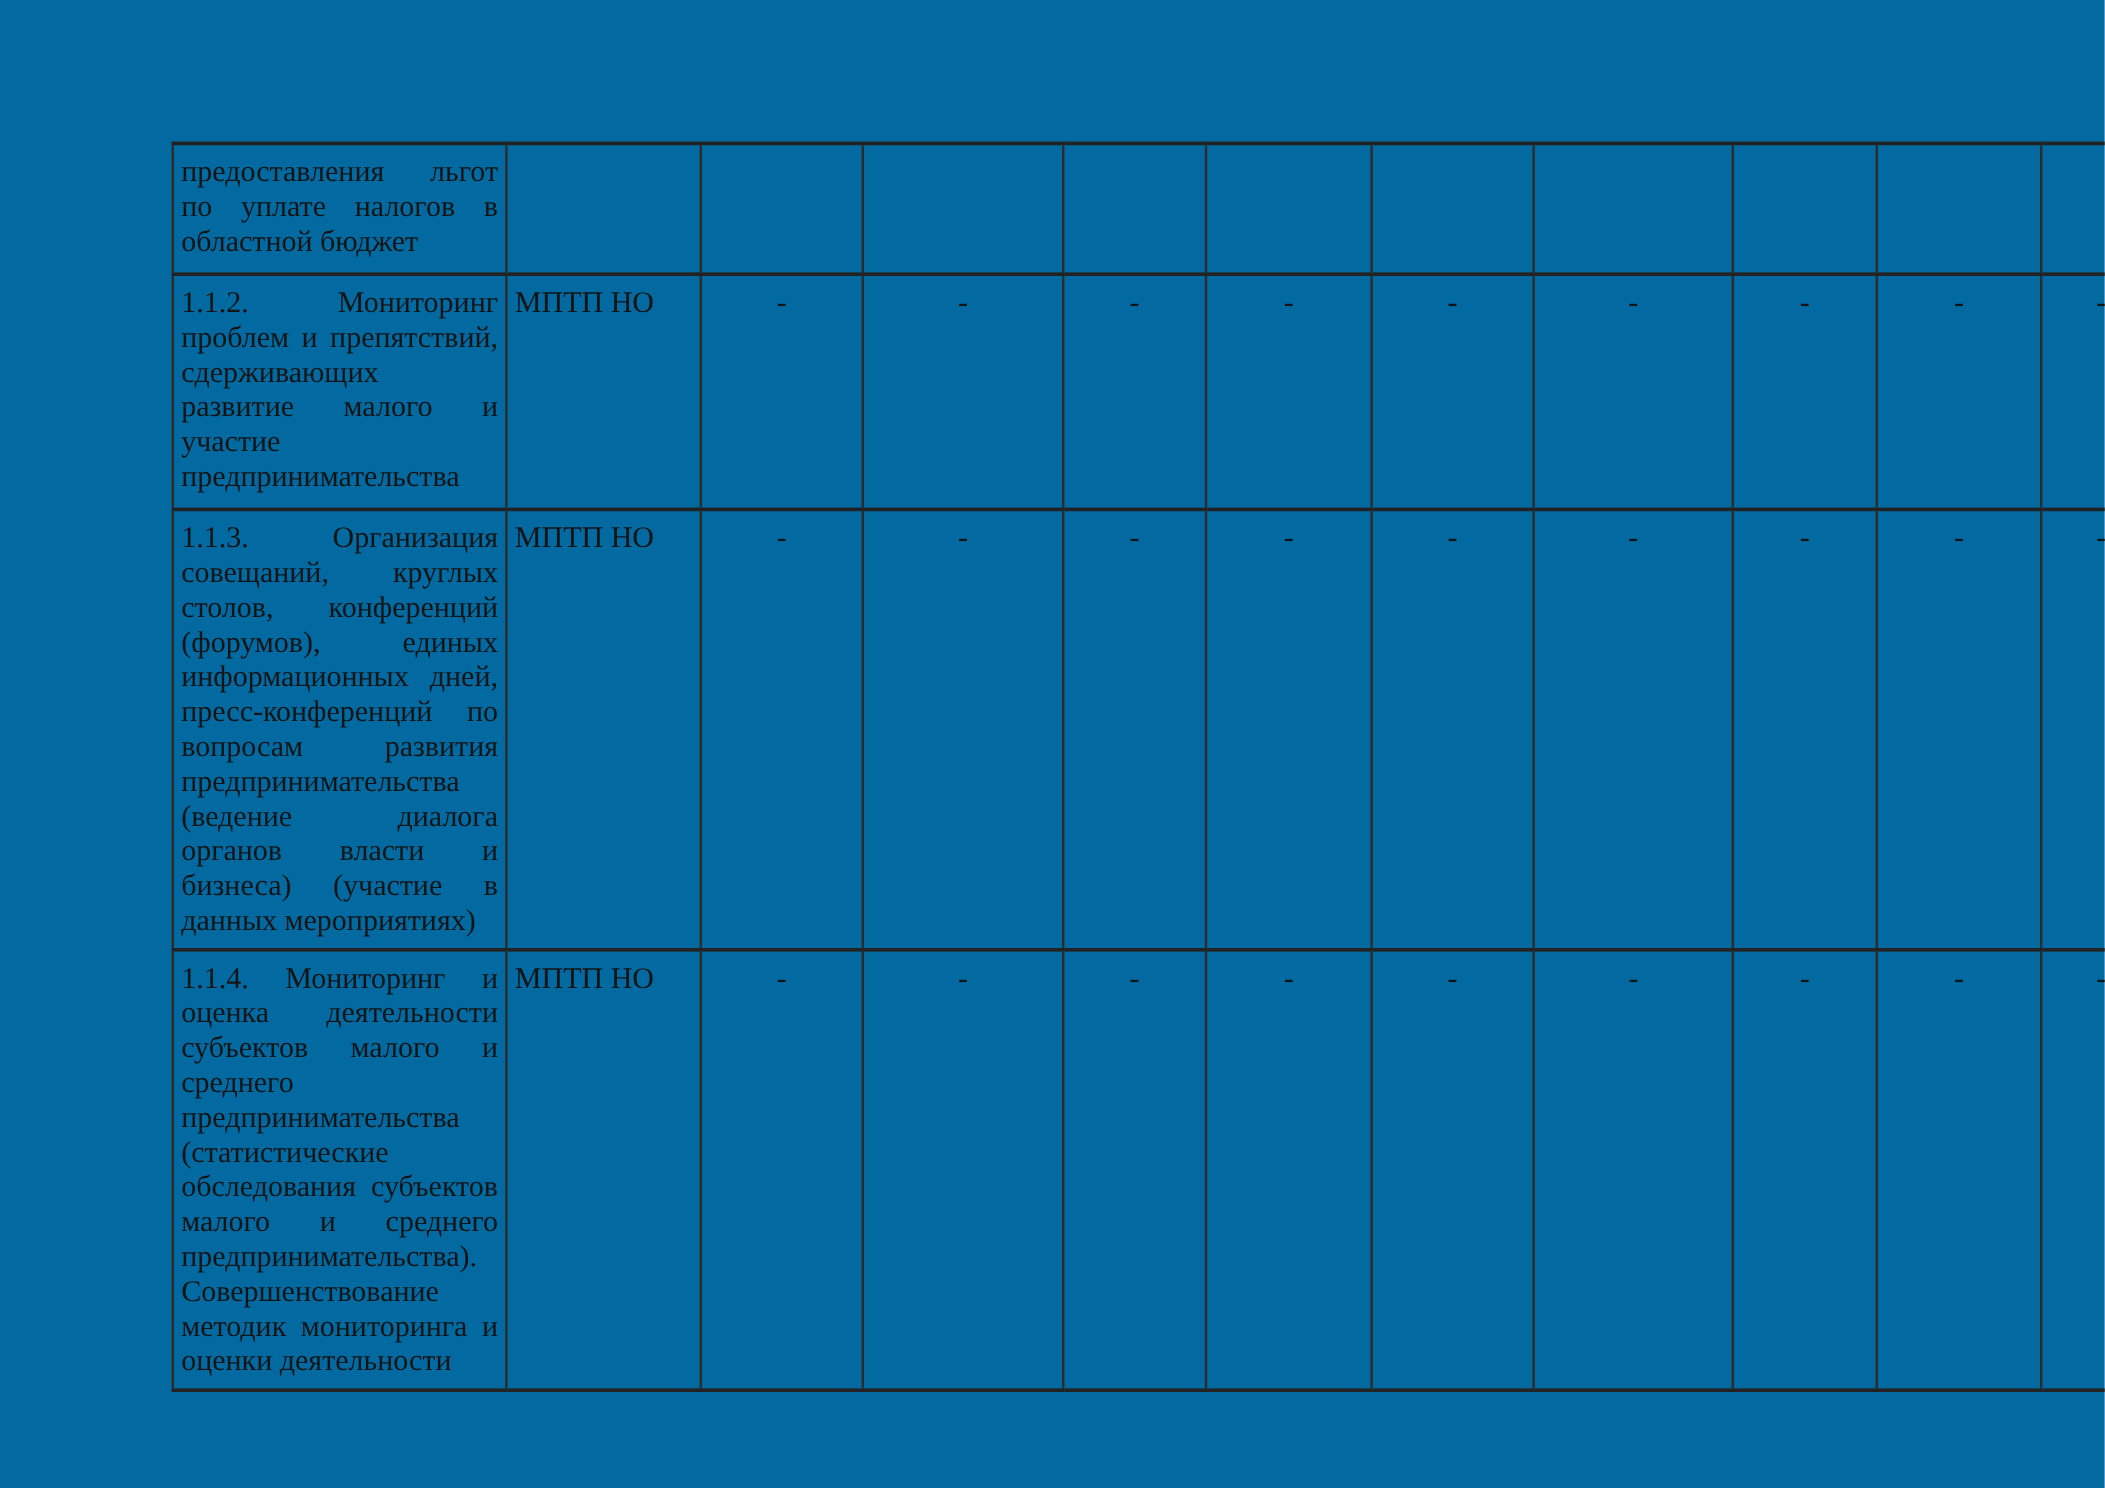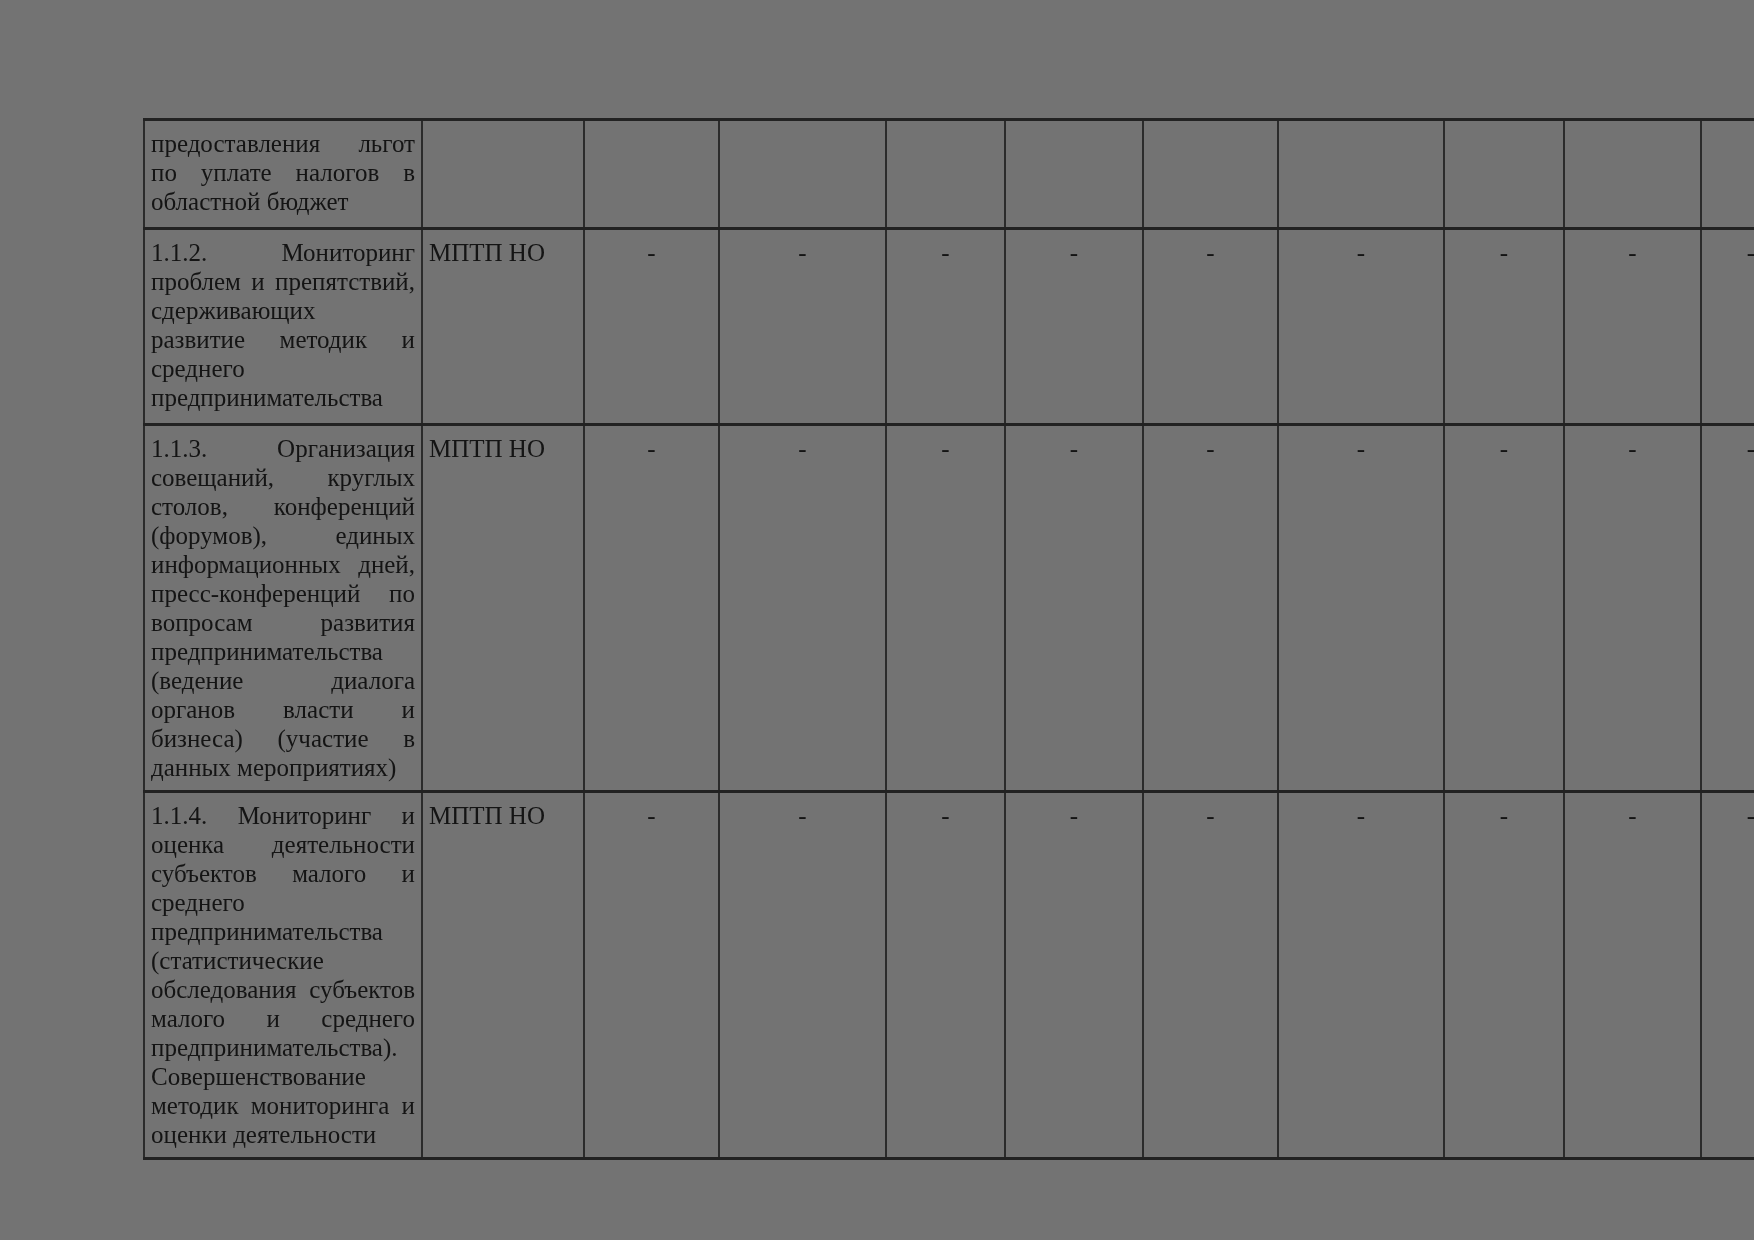--- a/index.html
+++ b/index.html
@@ -4,21 +4,21 @@
 <style>
   html, body {
     margin: 0;
     padding: 0;
     background: #ffffff;
   }
   .page {
     position: relative;
     width: 1754px;
     height: 1240px;
-    background: #737373;
+    background: #0369a1;
     overflow: hidden;
     font-family: "Liberation Serif", "DejaVu Serif", serif;
     color: #141414;
   }
   table.doc-table {
     position: absolute;
     left: 143px;
     top: 118px;
     width: 1657px;
     border-collapse: collapse;
@@ -78,21 +78,21 @@
         <td class="cell-value"></td>
         <td class="cell-value"></td>
         <td class="cell-value"></td>
         <td class="cell-value"></td>
         <td class="cell-value"></td>
         <td class="cell-value"></td>
         <td class="cell-value"></td>
         <td class="cell-value"></td>
       </tr>
       <tr class="row-2">
-        <td class="cell-activity">1.1.2. Мониторинг проблем и препятствий, сдерживающих развитие методик и среднего предпринимательства</td>
+        <td class="cell-activity">1.1.2. Мониторинг проблем и препятствий, сдерживающих развитие малого и участие предпринимательства</td>
         <td class="cell-executor">МПТП НО</td>
         <td class="cell-value">-</td>
         <td class="cell-value">-</td>
         <td class="cell-value">-</td>
         <td class="cell-value">-</td>
         <td class="cell-value">-</td>
         <td class="cell-value">-</td>
         <td class="cell-value">-</td>
         <td class="cell-value">-</td>
         <td class="cell-value">-</td>

